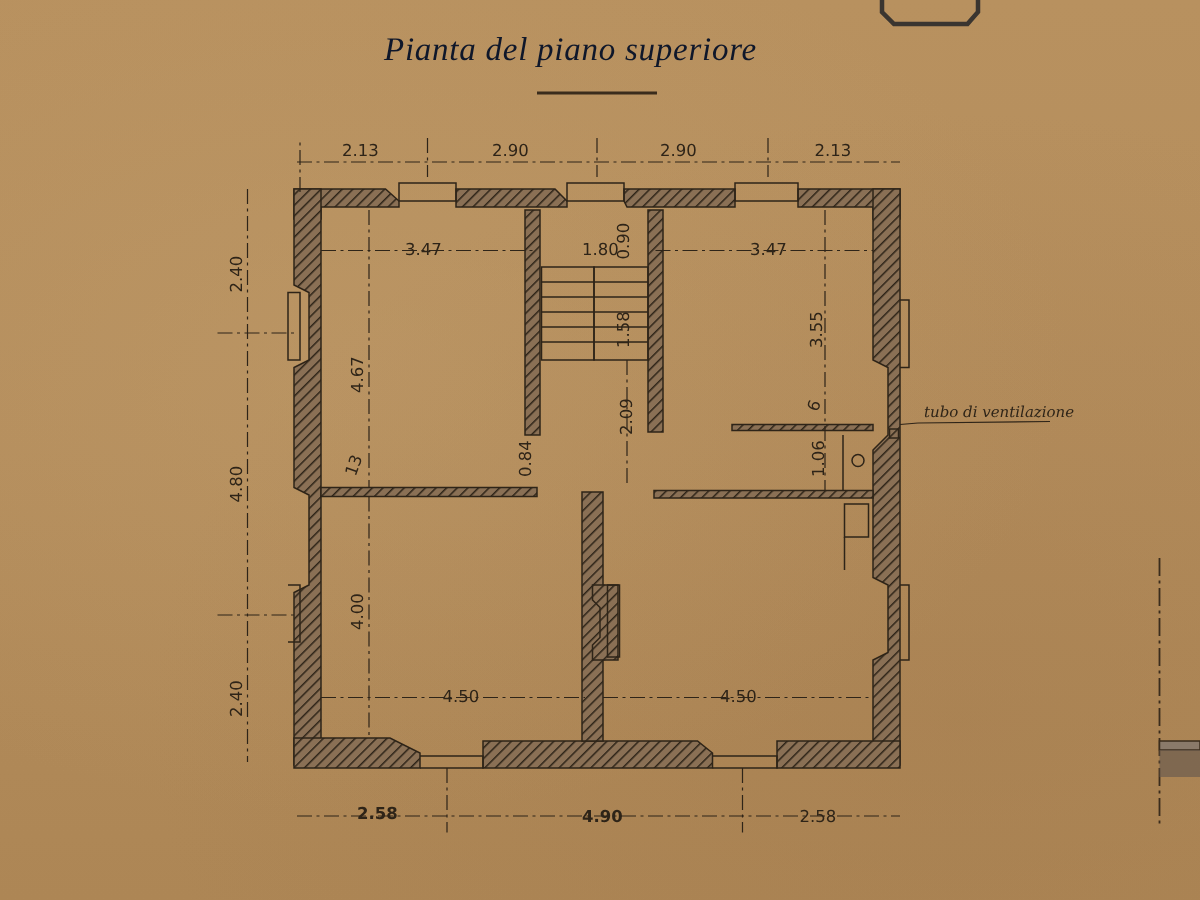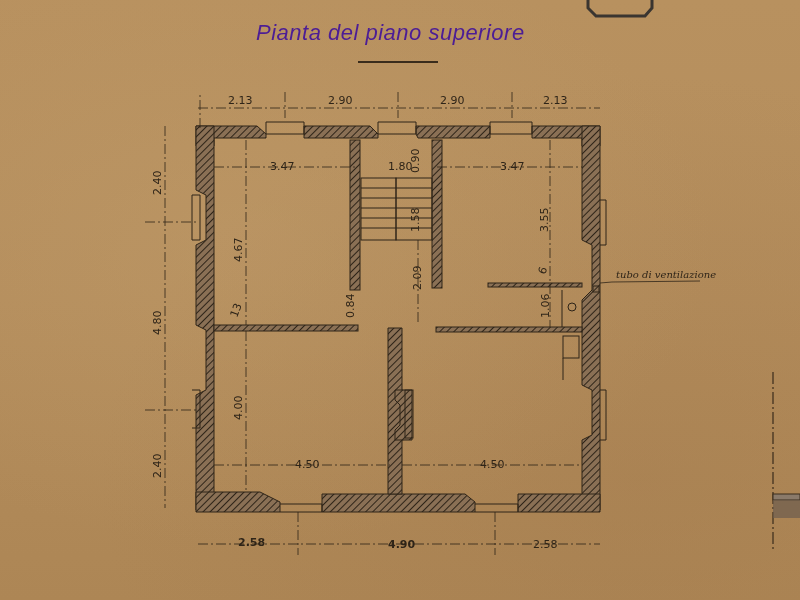--- a/index.html
+++ b/index.html
@@ -11,22 +11,22 @@
   }
   .paper {
     position: absolute; left: 0; top: 0; width: 800px; height: 600px;
     background:
       radial-gradient(ellipse at 30% 40%, rgba(195,160,110,0.35), rgba(0,0,0,0) 60%),
       radial-gradient(ellipse at 80% 80%, rgba(160,120,75,0.35), rgba(0,0,0,0) 60%),
       linear-gradient(180deg, #b8915f 0%, #b48d5c 50%, #ad8655 100%);
   }
   .title {
     position: absolute; left: 256px; top: 20px; width: 290px;
-    font-family: Liberation Sans, sans-serif; font-style: italic;
-    font-size: 22px; color: #4c1d95; letter-spacing: 0.5px;
+    font-family: Liberation Serif, serif; font-style: italic;
+    font-size: 22px; color: #0f172a; letter-spacing: 0.5px;
   }
   .title-underline {
     position: absolute; left: 358px; top: 61px; width: 80px; height: 2px;
     background: #3a2c1c;
   }
   svg { position: absolute; left: 0; top: 0; }
   .dim {
     font-family: "DejaVu Sans", sans-serif; font-size: 11px; fill: #2e2418;
   }
   .note {

